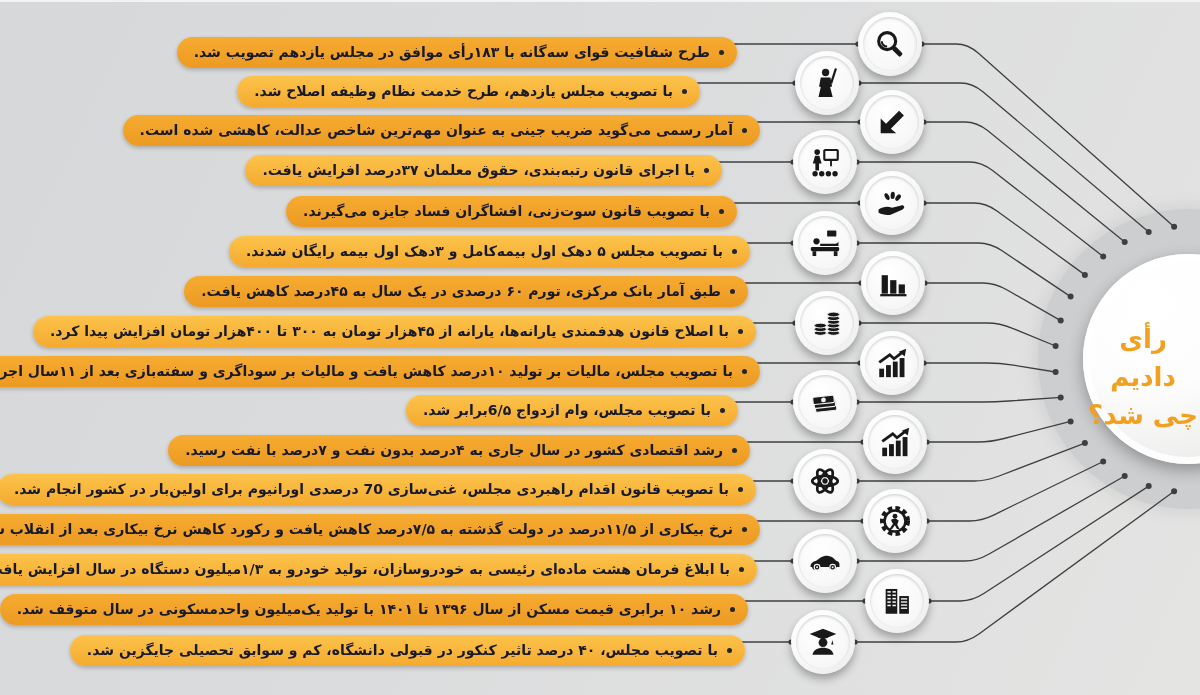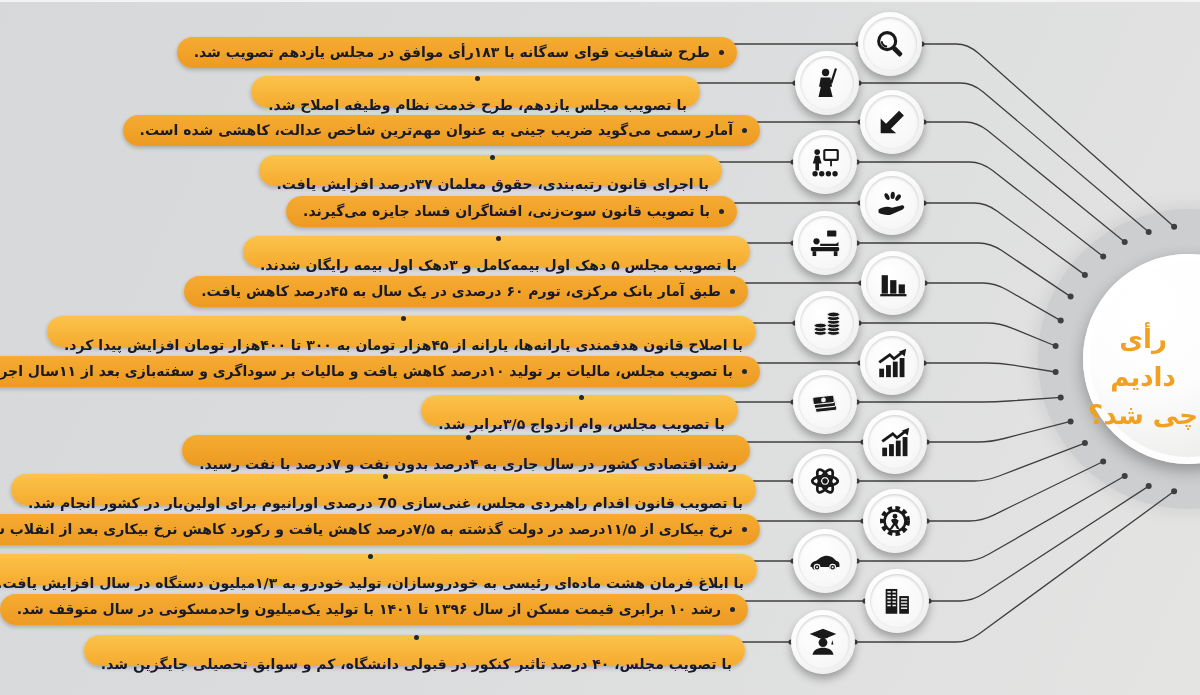--- a/index.html
+++ b/index.html
@@ -14,21 +14,21 @@
     background:#cdcecf;box-shadow:0 0 20px rgba(0,0,0,.10);z-index:1;
   }
   #wires{position:absolute;left:0;top:0;width:1200px;height:695px;z-index:2;}
   .pill{
     position:absolute;height:31px;border-radius:16px;display:flex;align-items:center;
     direction:rtl;gap:9px;padding:0 13px 0 17px;white-space:nowrap;
     font-weight:bold;font-size:14px;line-height:31px;color:#181a29;
     box-shadow:0 2px 4px rgba(0,0,0,.22);z-index:3;margin-top:9px;
   }
   .pill.a{background:linear-gradient(180deg,#f6ab31,#ec9a22);}
-  .pill.b{background:linear-gradient(180deg,#fcc34b,#f5aa2f);flex-direction:column;}
+  .pill.b{background:linear-gradient(180deg,#fcc34b,#f5aa2f);}
   .pill .dot{width:5px;height:5px;border-radius:50%;background:#23252f;flex:0 0 auto;}
   .badge{
     position:absolute;width:64px;height:64px;border-radius:50%;
     background:radial-gradient(circle at 35% 28%,#ffffff 0%,#fbfbfb 45%,#e7e7e7 100%);
     box-shadow:0 5px 9px rgba(0,0,0,.30);
     display:flex;align-items:center;justify-content:center;z-index:3;
   }
   .badge::before{
     content:"";position:absolute;inset:5px;border-radius:50%;
     background:radial-gradient(circle at 40% 30%,#ffffff,#f4f4f4);
@@ -259,35 +259,35 @@
             <rect x="7.8" y="13.5" width="3.4" height="8.5"></rect>
             <rect x="12.6" y="11" width="3.4" height="11"></rect>
             <rect x="17.4" y="8.5" width="3.4" height="13.5"></rect>
             <path d="M3 11.5l7.4-5.3 3 2.8 5.6-4.4" fill="none" stroke="#191919" stroke-width="2"></path>
             <path d="M22 2l-1 5.4L16.8 4z"></path>
           </g>
         </svg>
       </div>
       <div class="pill b" style="top: 384px; right: 462px;">
         <span class="dot"></span>
-        <span>با تصویب مجلس، وام ازدواج ۳/۵برابر شد.</span>
+        <span>با تصویب مجلس، وام ازدواج 6/۵برابر شد.</span>
       </div>
       <div class="badge" style="left: 793px; top: 368px;">
         <svg viewBox="0 0 24 24">
           <g transform="rotate(-6 12 12)">
             <g fill="#191919" stroke="#f0f0f0" stroke-width="0.8">
               <rect x="4.8" y="13.4" width="15" height="5.2" rx="1"></rect>
               <rect x="4.2" y="10.6" width="15" height="5.2" rx="1"></rect>
               <rect x="3.6" y="7.8" width="15" height="5.2" rx="1"></rect>
             </g>
             <circle cx="11.1" cy="10.4" r="1.7" fill="#f0f0f0"></circle>
           </g>
         </svg>
       </div>
-      <div class="pill a" style="top: 424px; right: 450px; flex-direction: column;">
+      <div class="pill a" style="top: 424px; right: 450px;">
         <span class="dot"></span>
         <span>رشد اقتصادی کشور در سال جاری به ۴درصد بدون نفت و ۷درصد با نفت رسید.</span>
       </div>
       <div class="badge" style="left: 863px; top: 408px;">
         <svg viewBox="0 0 24 24">
           <g fill="#191919">
             <rect x="3" y="16" width="3.4" height="6"></rect>
             <rect x="7.8" y="13.5" width="3.4" height="8.5"></rect>
             <rect x="12.6" y="11" width="3.4" height="11"></rect>
             <rect x="17.4" y="8.5" width="3.4" height="13.5"></rect>

